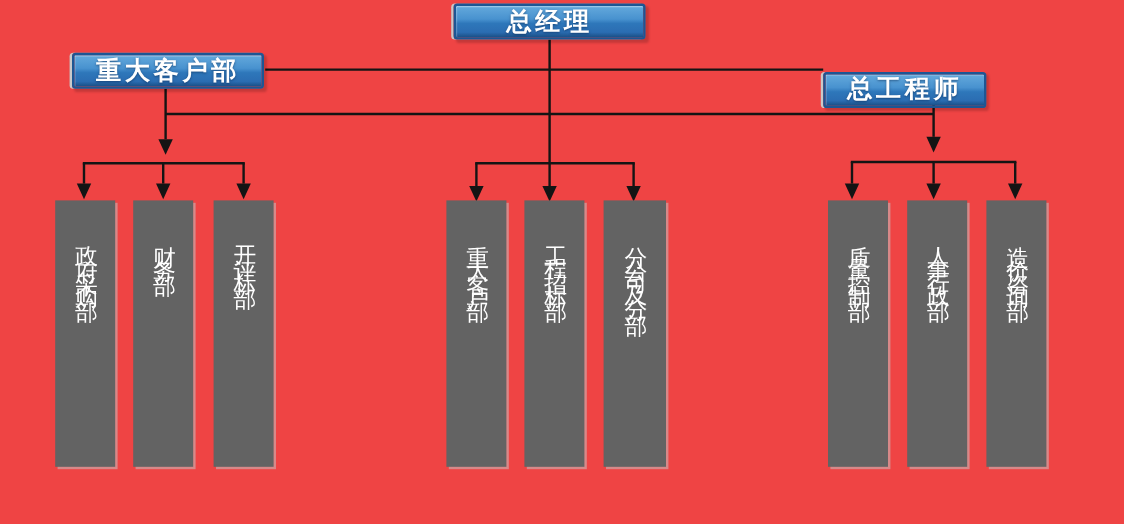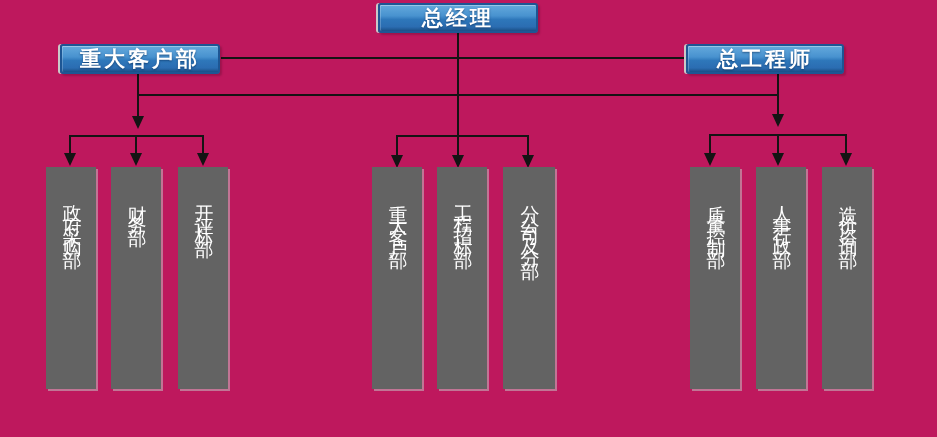--- a/index.html
+++ b/index.html
@@ -1,21 +1,21 @@
 <!DOCTYPE html>
 <html><head>
 <meta charset="utf-8">
 <style>
   html, body { margin: 0; padding: 0; background: #ffffff; }
   #stage {
     position: relative;
     width: 937px;
     height: 437px;
-    background: #be185d;
-    font-family: Liberation Mono, monospace;
+    background: #ef4444;
+    font-family: Liberation Sans, sans-serif;
     overflow: hidden;
   }
   #connectors { position: absolute; left: 0; top: 0; }
   .mgr {
     position: absolute;
     box-sizing: border-box;
     display: flex;
     align-items: center;
     justify-content: center;
     color: #ffffff;
@@ -94,21 +94,21 @@
     </svg>
 
   <div class="mgr" style="left:378px; top:3px; width:160px; height:30px;">
     <span>总经理</span>
   </div>
 
   <div class="mgr" style="left:60px; top:44px; width:160px; height:30px;">
     <span>重大客户部</span>
   </div>
 
-  <div class="mgr" style="left:686px; top:44px; width:158px; height:30px;">
+  <div class="mgr" style="left:686px; top:60px; width:136px; height:30px;align-items:flex-end;">
     <span>总工程师</span>
   </div>
 
   <div class="dept" style="left:46px;">
     <span>政府采购部</span>
   </div>
   <div class="dept" style="left:111px;">
     <span>财务部</span>
   </div>
   <div class="dept" style="left:178px;">

